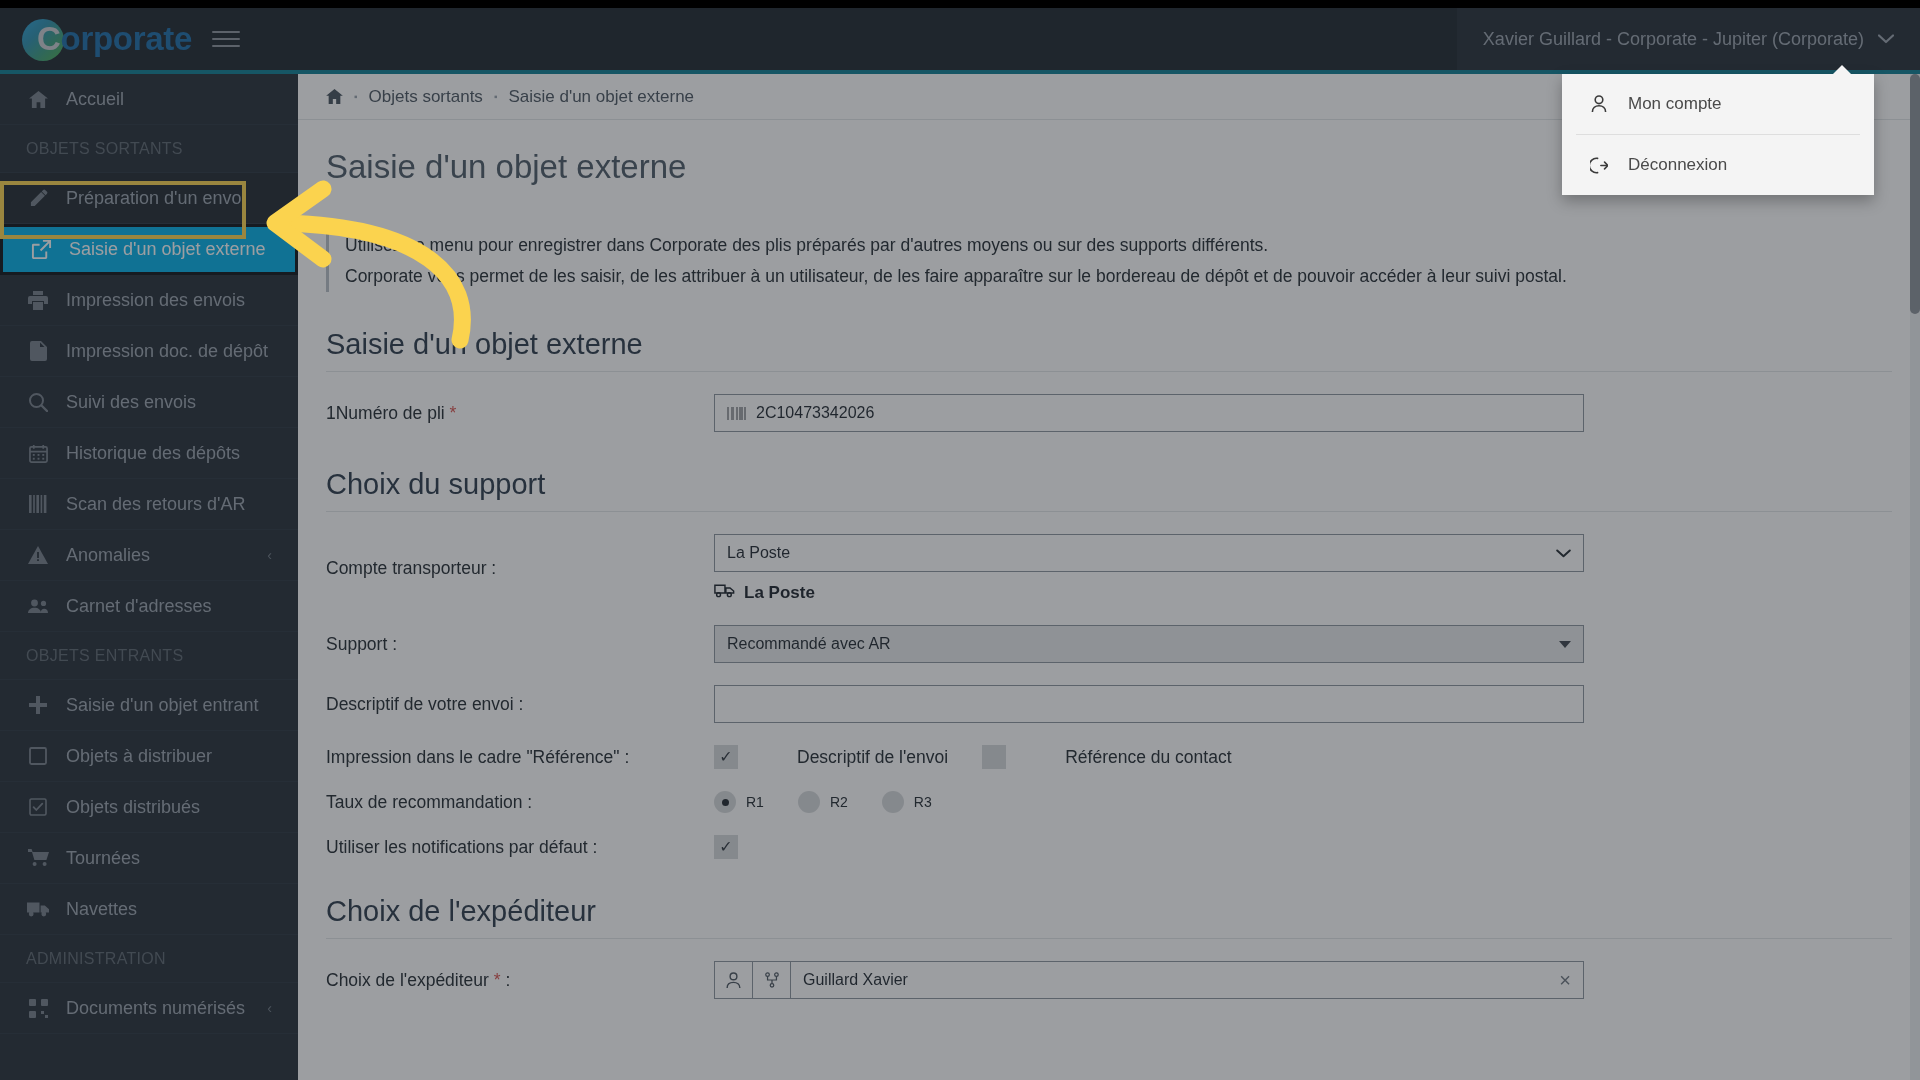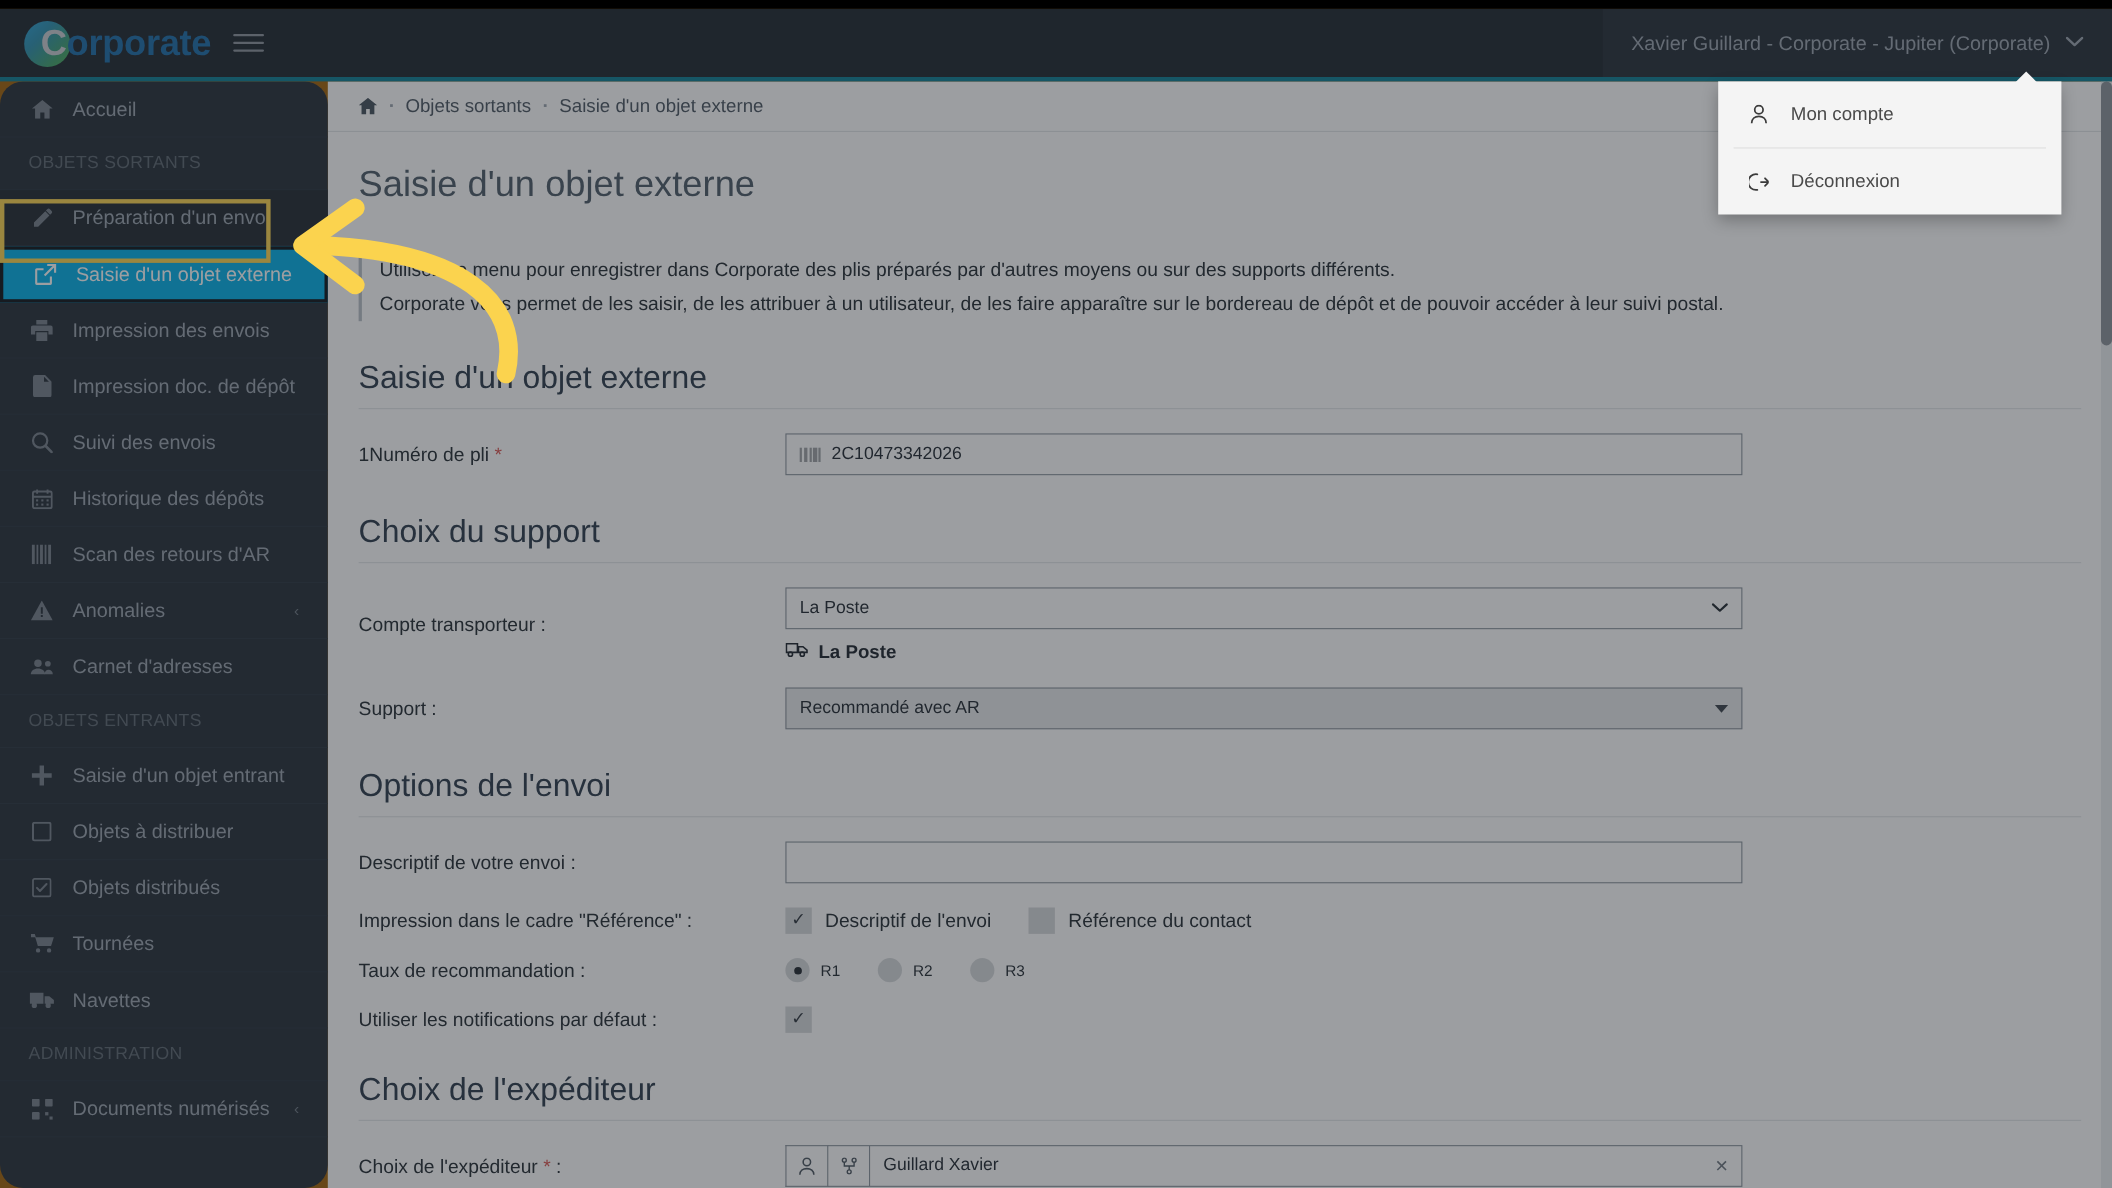--- a/index.html
+++ b/index.html
@@ -83,21 +83,20 @@
     z-index: 35;
   }
 
   
   .sidebar {
     position: absolute; top: 74px; left: 0;
     width: 298px; bottom: 0;
     background: #232c36;
     overflow: hidden;
     z-index: 20;
-    border-radius: 21px;
   }
   .nav-item {
     height: 51px;
     display: flex; align-items: center;
     padding-left: 26px;
     gap: 16px;
     color: #9aa3ad;
     font-size: 18px;
     border-bottom: 1px solid #29333e;
     cursor: pointer;
@@ -252,21 +251,21 @@
 
   .check-row { display: flex; align-items: center; gap: 12px; }
   .chk {
     width: 24px; height: 24px;
     background: rgba(120,128,136,0.30);
     display: flex; align-items: center; justify-content: center;
     color: #2d353d; font-size: 16px; line-height: 1; cursor: pointer;
     flex: none;
   }
   .chk.off { color: transparent; }
-  .check-row .lbl { font-size: 17.5px; color: #222a31; margin-right: 22px; }
+  .check-row .lbl { font-size: 17.5px; color: #222a31; margin-right: 22px; margin-left: 47px; }
 
   .radio-row { display: flex; align-items: center; gap: 10px; }
   .rad {
     width: 22px; height: 22px; border-radius: 50%;
     background: rgba(120,128,136,0.30);
     display: flex; align-items: center; justify-content: center;
     cursor: pointer; flex: none;
   }
   .rad .dot { width: 7px; height: 7px; border-radius: 50%; background: #20272e; }
   .radio-row .lbl { font-size: 14px; color: #222a31; margin-right: 24px; }
@@ -629,21 +628,20 @@
       <div class="form-label">Support :</div>
       <div class="form-control-wrap">
         <div class="input-box grey">
           <span>Recommandé avec AR</span>
           <span class="spacer"></span>
           <span class="tri-down"></span>
         </div>
       </div>
     </div>
 
-    <div class="section-title">Options de l'envoi</div>
 
     <div class="form-row">
       <div class="form-label">Descriptif de votre envoi :</div>
       <div class="form-control-wrap">
         <div class="input-box">
           <span></span>
         </div>
       </div>
     </div>
 

